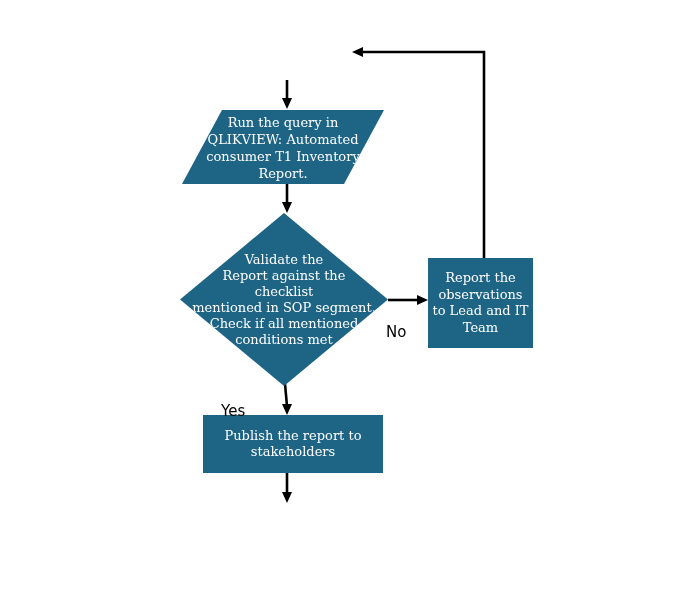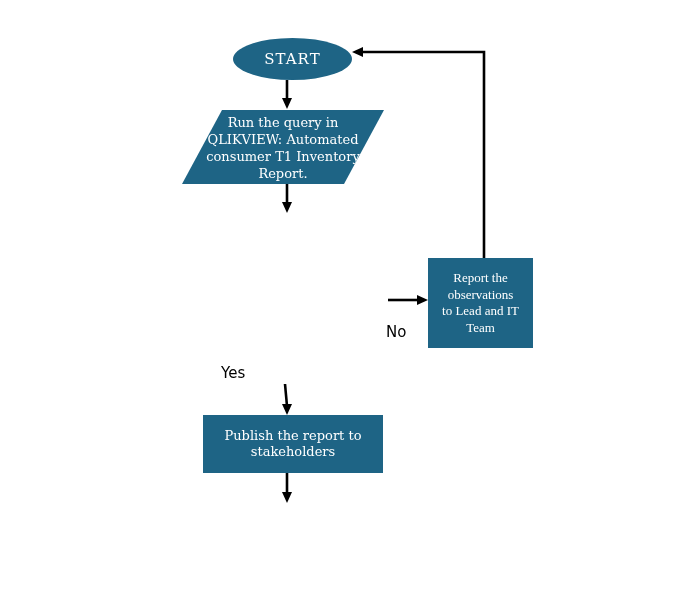--- a/index.html
+++ b/index.html
@@ -50,30 +50,30 @@
     clip-path: polygon(40px 0, 100% 0, calc(100% - 40px) 100%, 0 100%);
     align-items: flex-start;
     padding-top: 4px;
     line-height: 17px;
     overflow: hidden;
   }
   .diamond {
     left: 180px; top: 213px; width: 208px; height: 173px;
     clip-path: polygon(50% 0, 100% 50%, 50% 100%, 0 50%);
   }
-  .rect-report { left: 428px; top: 258px; width: 105px; height: 90px; line-height: 16.5px; font-family: Liberation Serif, serif; }
+  .rect-report { left: 428px; top: 258px; width: 105px; height: 90px; line-height: 16.5px; }
   .rect-publish { left: 203px; top: 415px; width: 180px; height: 58px; }
   .edge-label {
     position: absolute;
     font-family: "DejaVu Sans", sans-serif;
     font-size: 15px;
     color: var(--label_text, #000000);
     text-align: right;
   }
-  .label-yes { left: 221px; top: 364px; }
+  .label-yes { left: 221px; top: 402px; }
   .label-no { left: 386px; top: 323px; }
 </style>
 </head>
 <body>
 
 <div class="canvas">
 
   <svg class="connectors">
     <g>
       <line x1="287" y1="80" x2="287" y2="100"></line>
@@ -94,31 +94,36 @@
     <g>
       <line x1="287" y1="473" x2="287" y2="494"></line>
       <polygon points="287,503 282,492 292,492"></polygon>
     </g>
     <g>
       <polyline points="484,258 484,52 362,52"></polyline>
       <polygon points="352,52 363,47 363,57"></polygon>
     </g>
   </svg>
 
-  <div class="shape oval oval-start">
-    <span class="shape-text">START</span>
-  </div>
 
   <div class="shape parallelogram">
     <span class="shape-text">Run the query in
 QLIKVIEW: Automated
 consumer T1 Inventory
 Report.</span>
   </div>
 
+  <div class="shape diamond">
+    <span class="shape-text">Validate the
+Report against the
+checklist
+mentioned in SOP segment.
+Check if all mentioned
+conditions met</span>
+  </div>
 
   <div class="shape rect-report">
     <span class="shape-text">Report the
 observations
 to Lead and IT
 Team</span>
   </div>
 
   <div class="shape rect-publish">
     <span class="shape-text">Publish the report to

